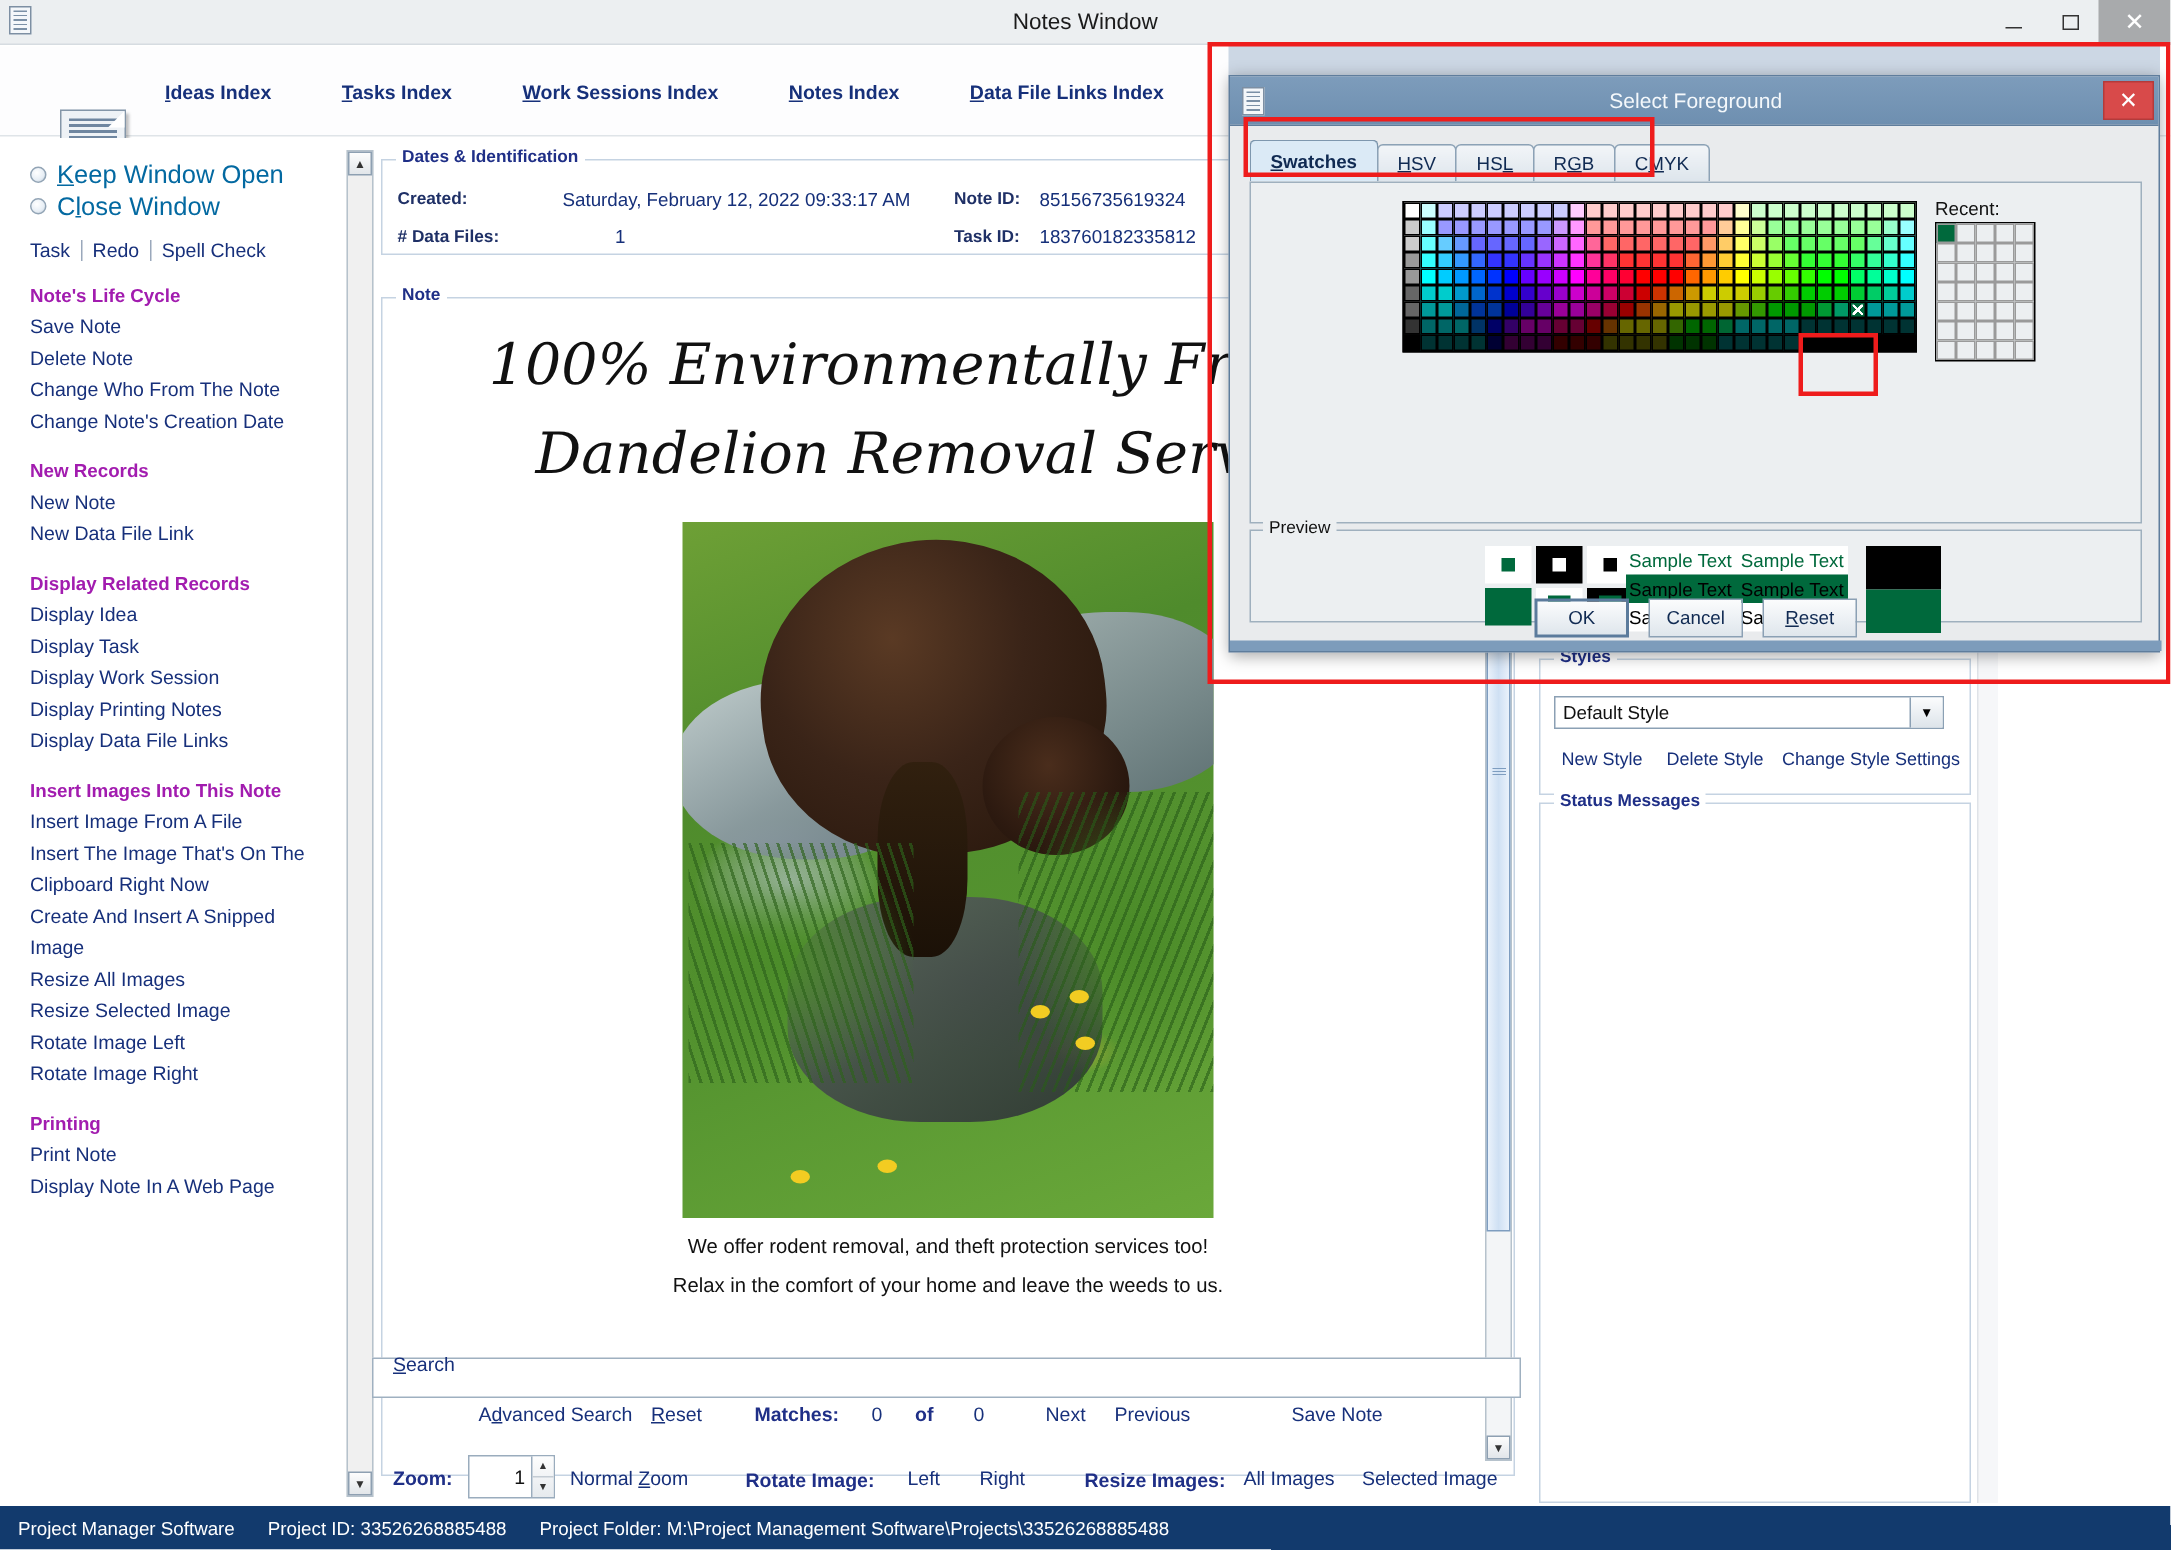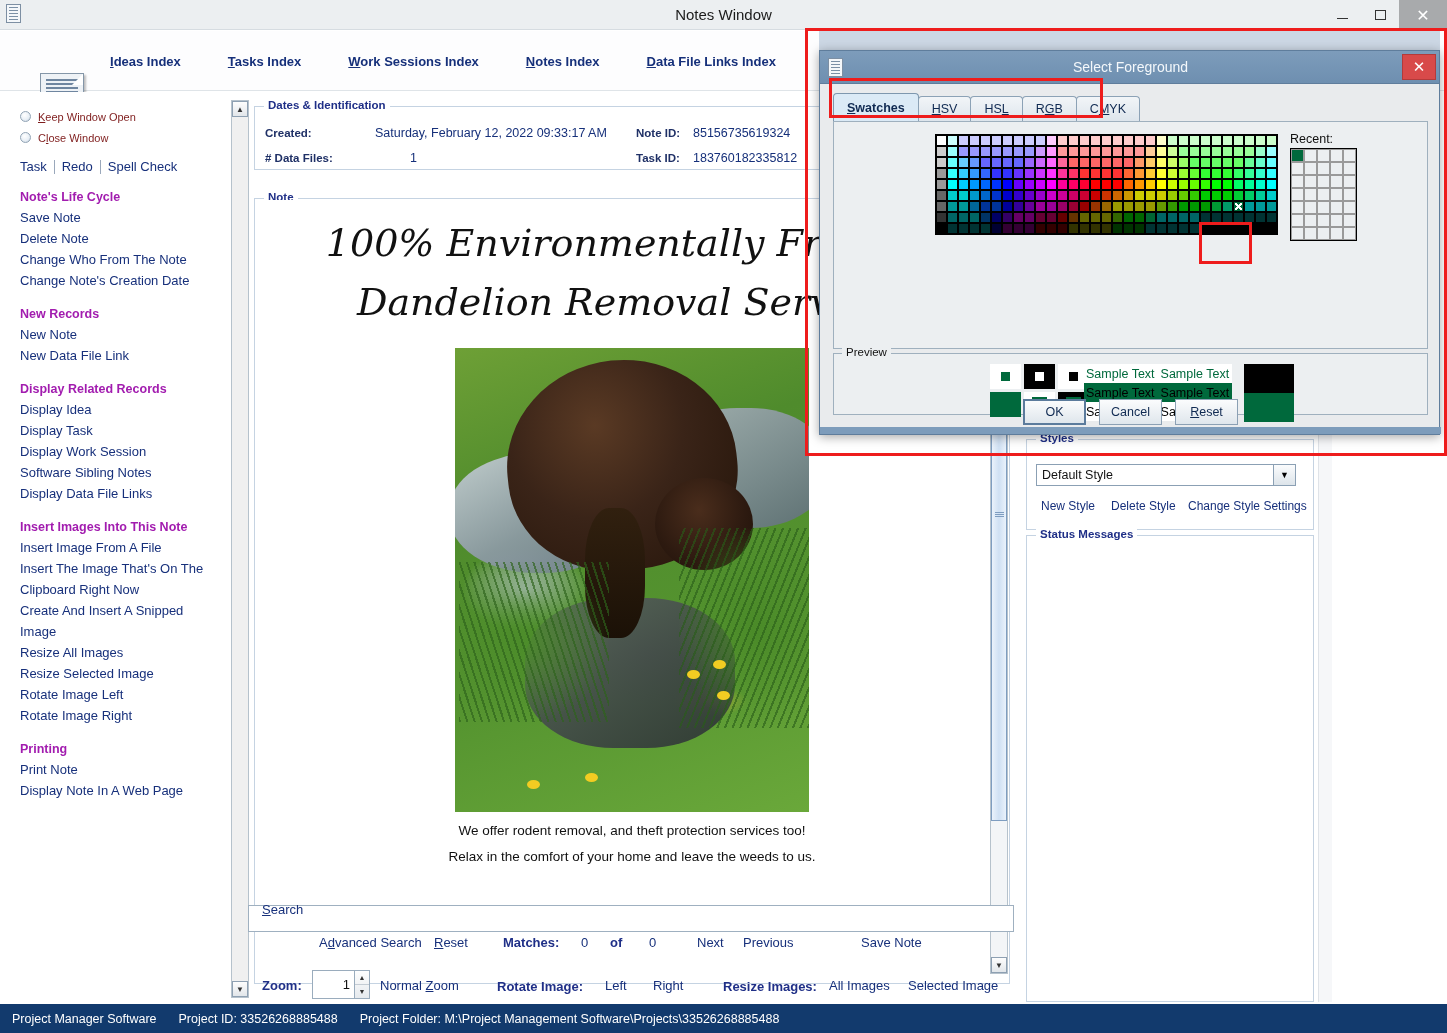--- a/index.html
+++ b/index.html
@@ -72,21 +72,21 @@
     position:absolute; left:0; top:92px; width:228px; height:912px;
     background:#ffffff; overflow:hidden;
   }
   .radio-row { display:flex; align-items:center; margin:0 0 0 20px; height:21px; }
   .radio-row:first-child { margin-top:14px; }
   .radio {
     width:11px; height:11px; border-radius:50%;
     background:radial-gradient(circle at 40% 35%,#ffffff 0%,#e7eef5 60%,#b9c7d5 100%);
     border:1px solid #92a4b5; margin-right:7px; flex:none;
   }
-  .radio-label { font-size:11px; color:#7f1d1d; }
+  .radio-label { font-size:17px; color:#0369a1; }
   .undo-row {
     margin:11px 0 0 20px; font-size:13px; color:#17307b; display:flex; align-items:center;
   }
   .undo-row span { padding:0 7px; }
   .undo-row span:first-child { padding-left:0; }
   .divider-v { width:1px; height:14px; background:#9aa8bb; }
 
   .grp-head {
     margin:16px 0 3px 20px; font-size:12.5px; font-weight:bold; color:#a21caf;
   }
@@ -353,21 +353,21 @@
     <div class="side-link">Change Note's Creation Date</div>
 
     <div class="grp-head">New Records</div>
     <div class="side-link">New Note</div>
     <div class="side-link">New Data File Link</div>
 
     <div class="grp-head">Display Related Records</div>
     <div class="side-link">Display Idea</div>
     <div class="side-link">Display Task</div>
     <div class="side-link">Display Work Session</div>
-    <div class="side-link">Software Sibling Notes</div>
+    <div class="side-link">Display Printing Notes</div>
     <div class="side-link">Display Data File Links</div>
 
     <div class="grp-head">Insert Images Into This Note</div>
     <div class="side-link">Insert Image From A File</div>
     <div class="side-link">Insert The Image That's On The Clipboard Right Now</div>
     <div class="side-link">Create And Insert A Snipped Image</div>
     <div class="side-link">Resize All Images</div>
     <div class="side-link">Resize Selected Image</div>
     <div class="side-link">Rotate Image Left</div>
     <div class="side-link">Rotate Image Right</div>

